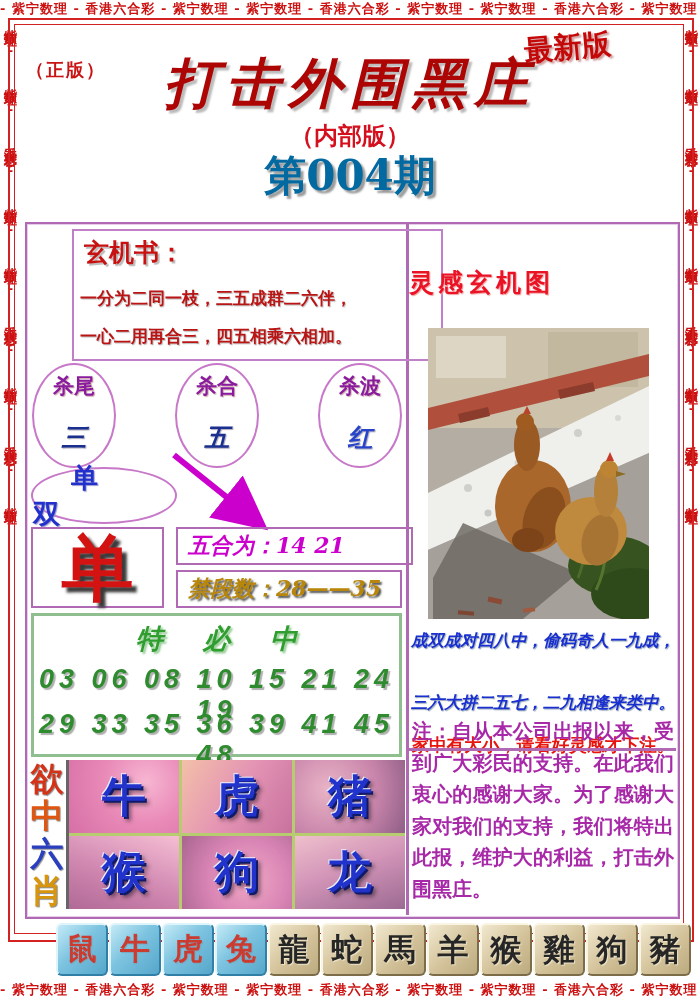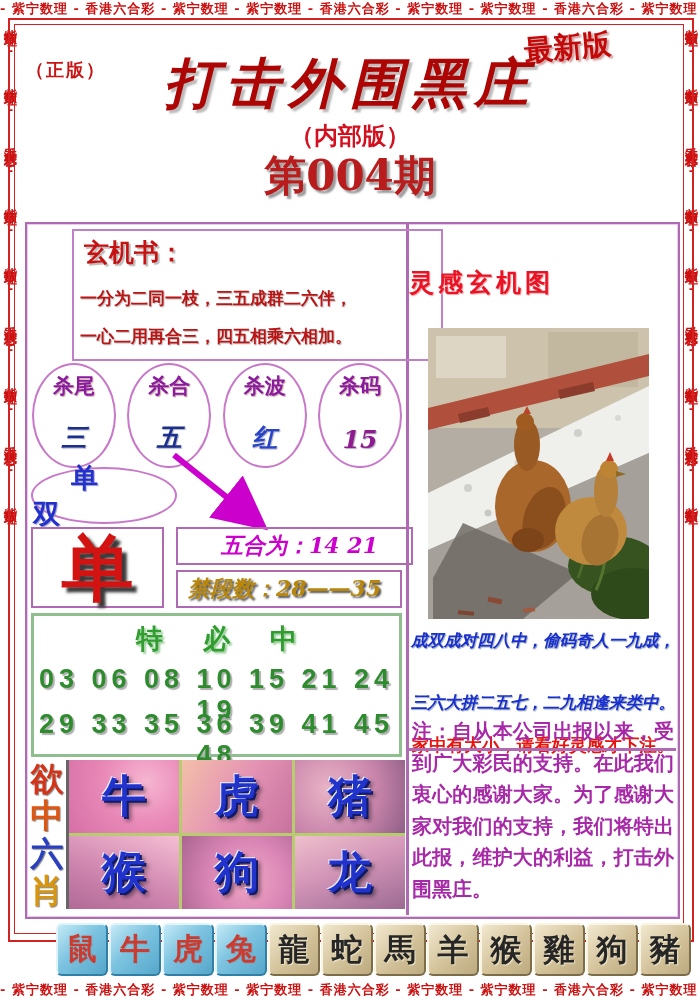--- a/index.html
+++ b/index.html
@@ -28,21 +28,21 @@
   .corner-right{position:absolute;left:524px;top:28px;color:#c40808;font-weight:bold;
                font-size:29px;font-family:"DejaVu Serif",serif;transform:rotate(-5deg);
                text-shadow:2px 2px 2px #c99;}
   .main-title{position:absolute;left:0;top:48px;width:700px;text-align:center;
               font-size:54px;font-weight:bold;color:#ad0404;letter-spacing:8px;
               font-family:"DejaVu Serif",serif;font-style:italic;
               text-shadow:3px 3px 2px #bbb;}
   .sub-title{position:absolute;left:0;top:120px;width:700px;text-align:center;
              font-size:24px;font-weight:bold;color:#d40f1e;}
   .issue{position:absolute;left:0;top:148px;width:700px;text-align:center;
-         font-size:42px;font-weight:bold;color:#b91c1c;font-family:"DejaVu Serif",serif;
+         font-size:42px;font-weight:bold;color:#0369a1;font-family:"DejaVu Serif",serif;
          text-shadow:3px 3px 2px #9b9b9b;}
 
   
   .main-box{position:absolute;left:25px;top:222px;width:651px;height:693px;
             border:2px solid var(--box_purple);box-shadow:inset 0 0 0 1px #e6cdeb;}
   .divider{position:absolute;left:406px;top:222px;width:3px;height:693px;background:var(--box_purple);}
 
   
   .xuanji-box{position:absolute;left:32px;top:229px;width:367px;height:128px;
               border:2px solid #c080c8;margin-left:40px;}
@@ -77,30 +77,30 @@
 
   .arrow-svg{position:absolute;left:162px;top:443px;}
 
   .dan-box{position:absolute;left:31px;top:527px;width:133px;height:81px;
            border:2px solid var(--box_purple);box-sizing:border-box;
            display:flex;align-items:center;justify-content:center;}
   .dan-char{font-size:72px;font-weight:bold;color:#d31212;font-family:"DejaVu Serif",serif;
             text-shadow:5px 5px 3px #3a3a3a;line-height:72px;}
 
   .wuhe-box{position:absolute;left:176px;top:527px;width:237px;height:38px;
-            border:2px solid var(--box_purple);box-sizing:border-box;display:flex;align-items:center;justify-content:center;}
+            border:2px solid var(--box_purple);box-sizing:border-box;display:flex;align-items:center;}
   .wuhe-box span{margin-left:10px;font-size:22px;font-weight:bold;font-style:italic;
             color:var(--magenta);font-family:"DejaVu Serif",serif;}
   .jin-box{position:absolute;left:176px;top:570px;width:226px;height:38px;
             border:2px solid var(--box_purple);box-sizing:border-box;display:flex;align-items:center;}
   .jin-box span{margin-left:10px;font-size:22px;font-weight:bold;font-style:italic;
             color:var(--gold);font-family:"DejaVu Serif",serif;text-shadow:2px 2px 2px #555;}
 
   .green-box{position:absolute;left:31px;top:613px;width:371px;height:144px;
-             border:3px solid var(--green_border);box-sizing:border-box;}
+             border:3px solid var(--green_border);box-sizing:border-box;font-style:italic;}
   .green-title{position:absolute;top:5px;width:100%;text-align:center;font-size:27px;
              font-weight:bold;color:var(--green_text);letter-spacing:40px;text-indent:40px;
              font-family:"DejaVu Serif",serif;text-shadow:2px 2px 2px #9c9;}
   .green-row{position:absolute;width:100%;text-align:center;font-size:27px;font-weight:bold;
              color:#2e8b2e;letter-spacing:5px;text-shadow:2px 2px 1px #b0b0b0;}
   .green-row.r1{top:48px;}
   .green-row.r2{top:93px;}
 
   .xiao-label{position:absolute;left:30px;top:762px;width:34px;height:146px;
               display:flex;flex-direction:column;justify-content:space-between;align-items:center;}
@@ -186,24 +186,20 @@
       <span class="clabel">杀尾</span>
       <span class="cval">三</span>
     </div>
     <div class="circle">
       <span class="clabel">杀合</span>
       <span class="cval">五</span>
     </div>
     <div class="circle">
       <span class="clabel">杀波</span>
       <span class="cval">红</span>
-    </div>
-    <div class="circle">
-      <span class="clabel">杀码</span>
-      <span class="cval">15</span>
     </div>
   </div>
 
   <div class="danshuang">
     <span>单双</span>
   </div>
 
   <svg class="arrow-svg" width="120" height="95" viewBox="0 0 120 95">
     <defs>
       <marker id="ah" markerWidth="9" markerHeight="9" refX="6" refY="4.5" orient="auto">

